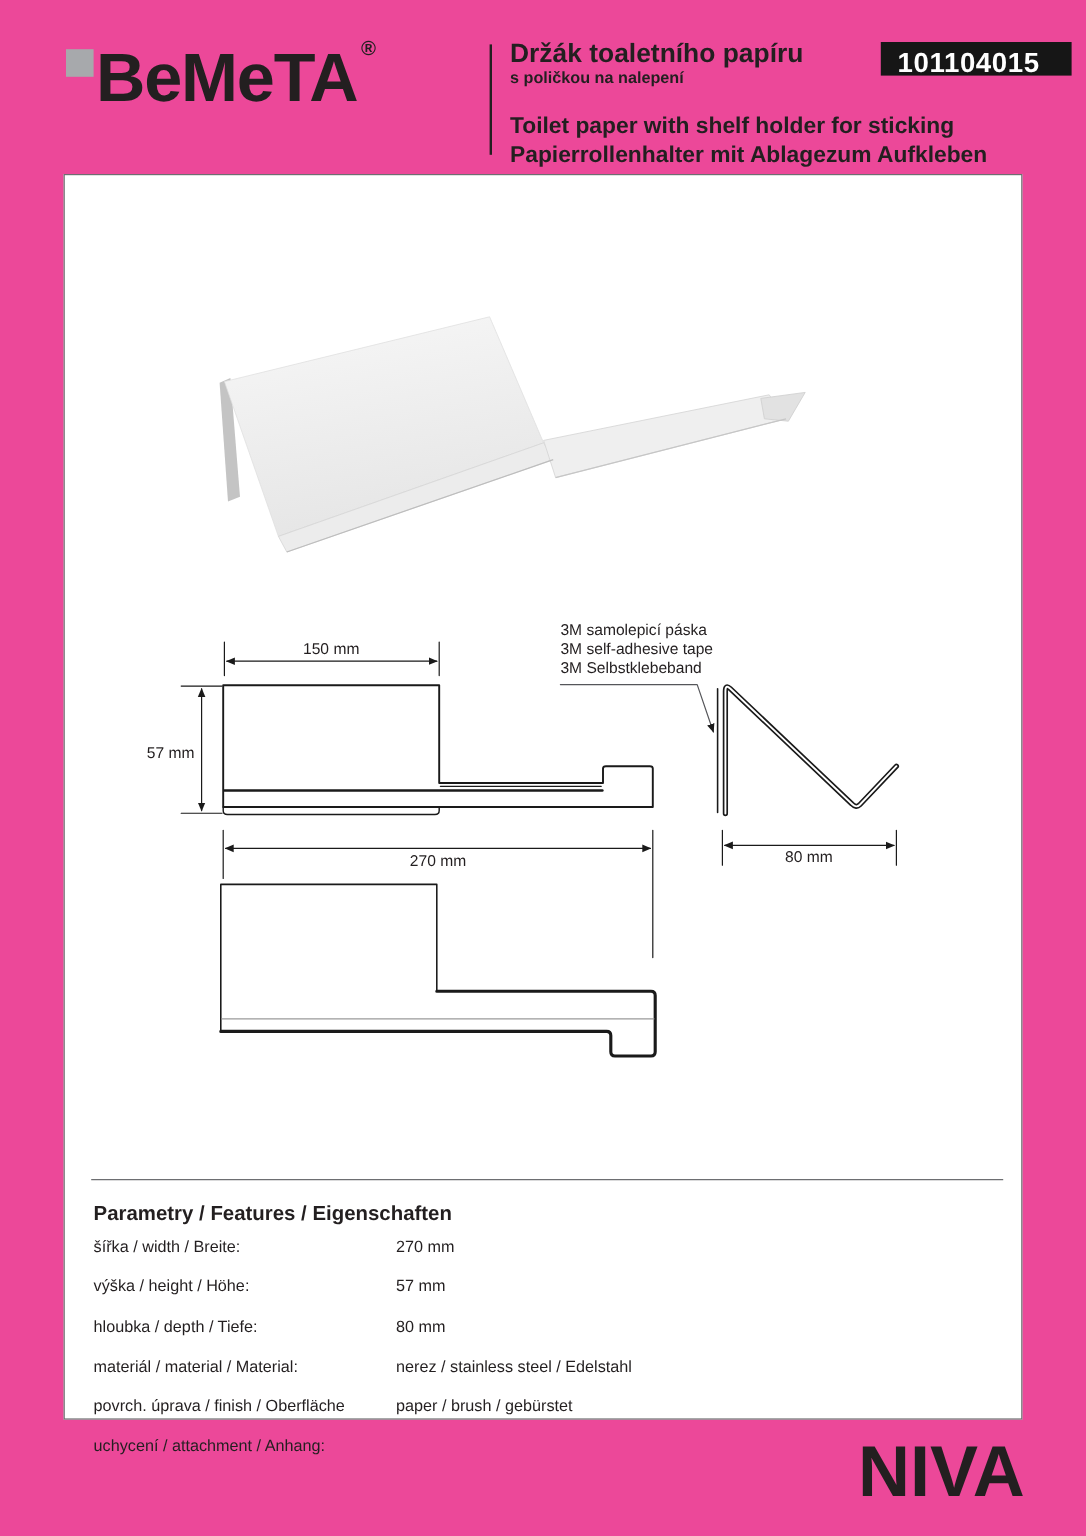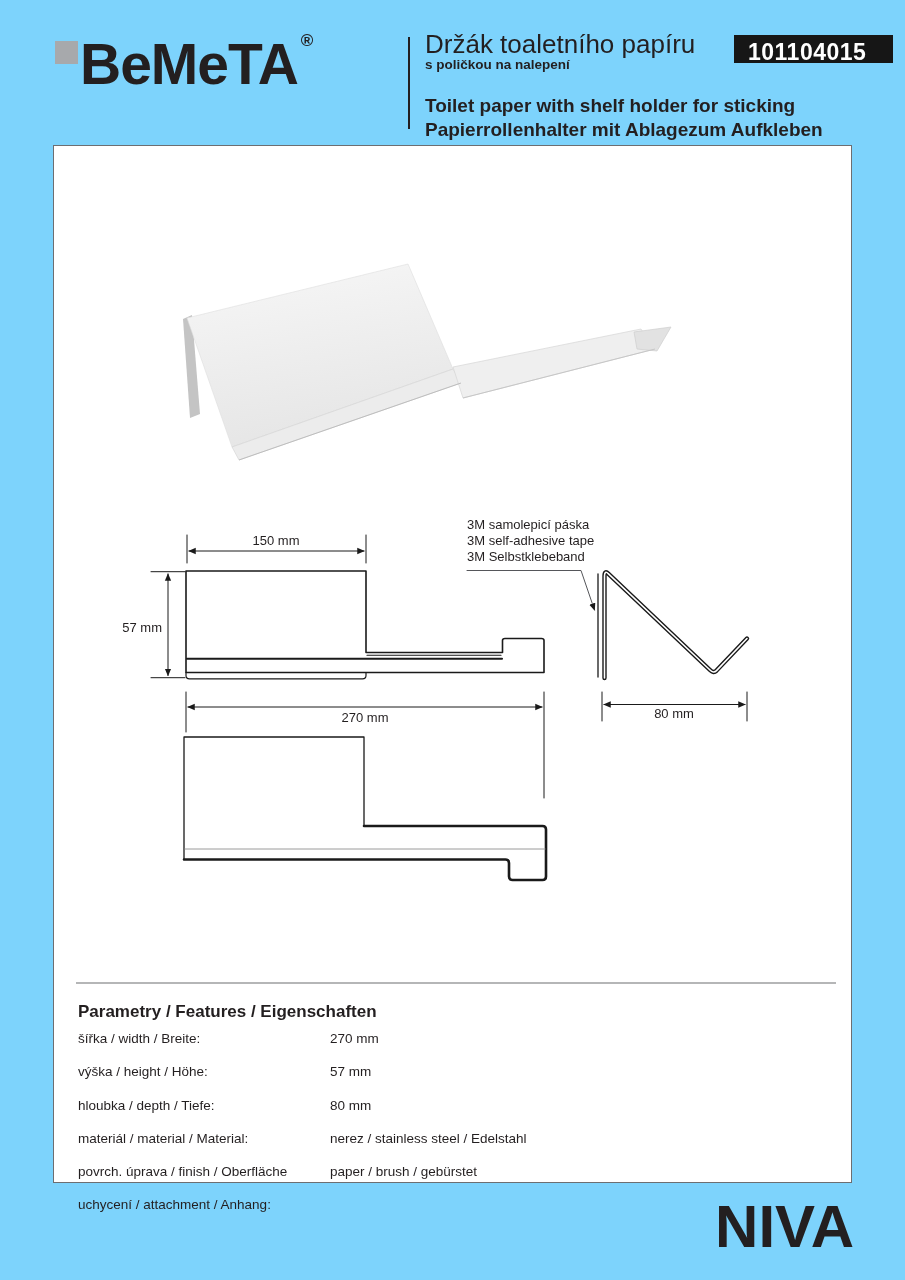--- a/index.html
+++ b/index.html
@@ -1,26 +1,26 @@
 <!DOCTYPE html>
 <html><head>
 <meta charset="utf-8">
 <style>
   * { margin:0; padding:0; box-sizing:border-box; }
   html,body { background:#ffffff; }
   body { font-family:"Liberation Sans", sans-serif; color:#231f20; }
-  .page { position:relative; width:905px; height:1280px; background:#7dd3fc; overflow:hidden; }
+  .page { position:relative; width:905px; height:1280px; background:#ec4899; overflow:hidden; }
 
   
   .logo-square { position:absolute; left:55px; top:41px; width:23px; height:23px; background:#a7a9ac; }
   .logo { position:absolute; left:80px; top:32px; font-size:57px; font-weight:bold; letter-spacing:-1px; color:#231f20; line-height:1; }
   .logo .reg { font-size:17px; font-weight:bold; vertical-align:38px; letter-spacing:0; margin-left:3px; }
   .header-divider { position:absolute; left:408px; top:37px; width:2px; height:92px; background:#231f20; }
   .titles { position:absolute; left:425px; top:32px; width:300px; }
-  .title-cs { font-size:26px; font-weight:normal; line-height:25px; white-space:nowrap; }
+  .title-cs { font-size:22px; font-weight:bold; line-height:25px; white-space:nowrap; }
   .subtitle-cs { font-size:13.5px; font-weight:bold; line-height:15px; margin-bottom:22px; white-space:nowrap; }
   .title-en, .title-de { font-size:19px; font-weight:bold; line-height:23.5px; white-space:nowrap; }
   .code-badge { position:absolute; left:734px; top:35px; width:159px; height:28px; background:#161616; color:#fff;
                 font-size:23px; font-weight:bold; line-height:34px; padding-left:14px; letter-spacing:0.5px; }
 
   
   .content-box { position:absolute; left:53px; top:145px; width:799px; height:1038px; border:1.5px solid #6d6e71; background:#fff; }
   .content-box svg { position:absolute; left:0; top:0; }
 
   

